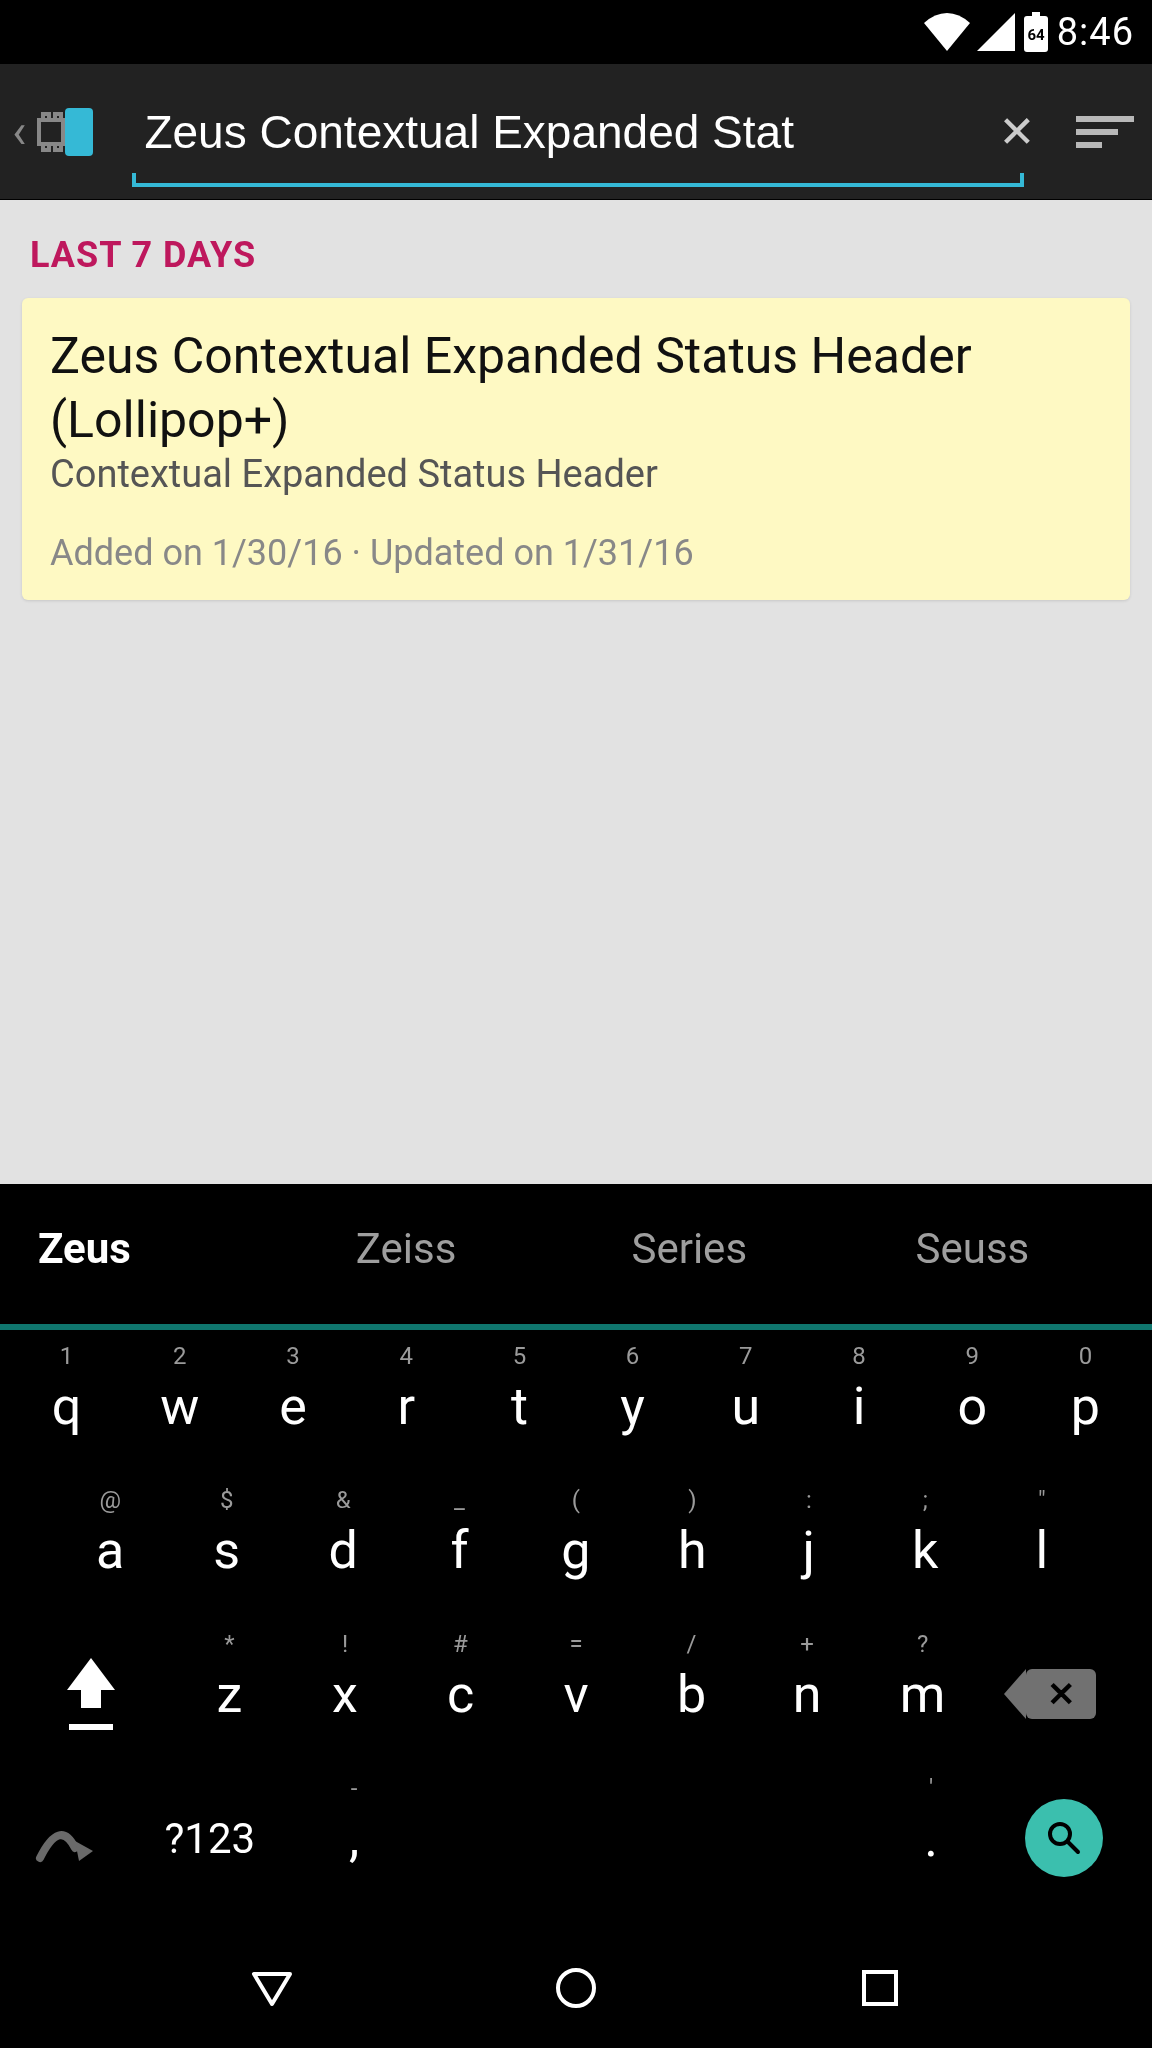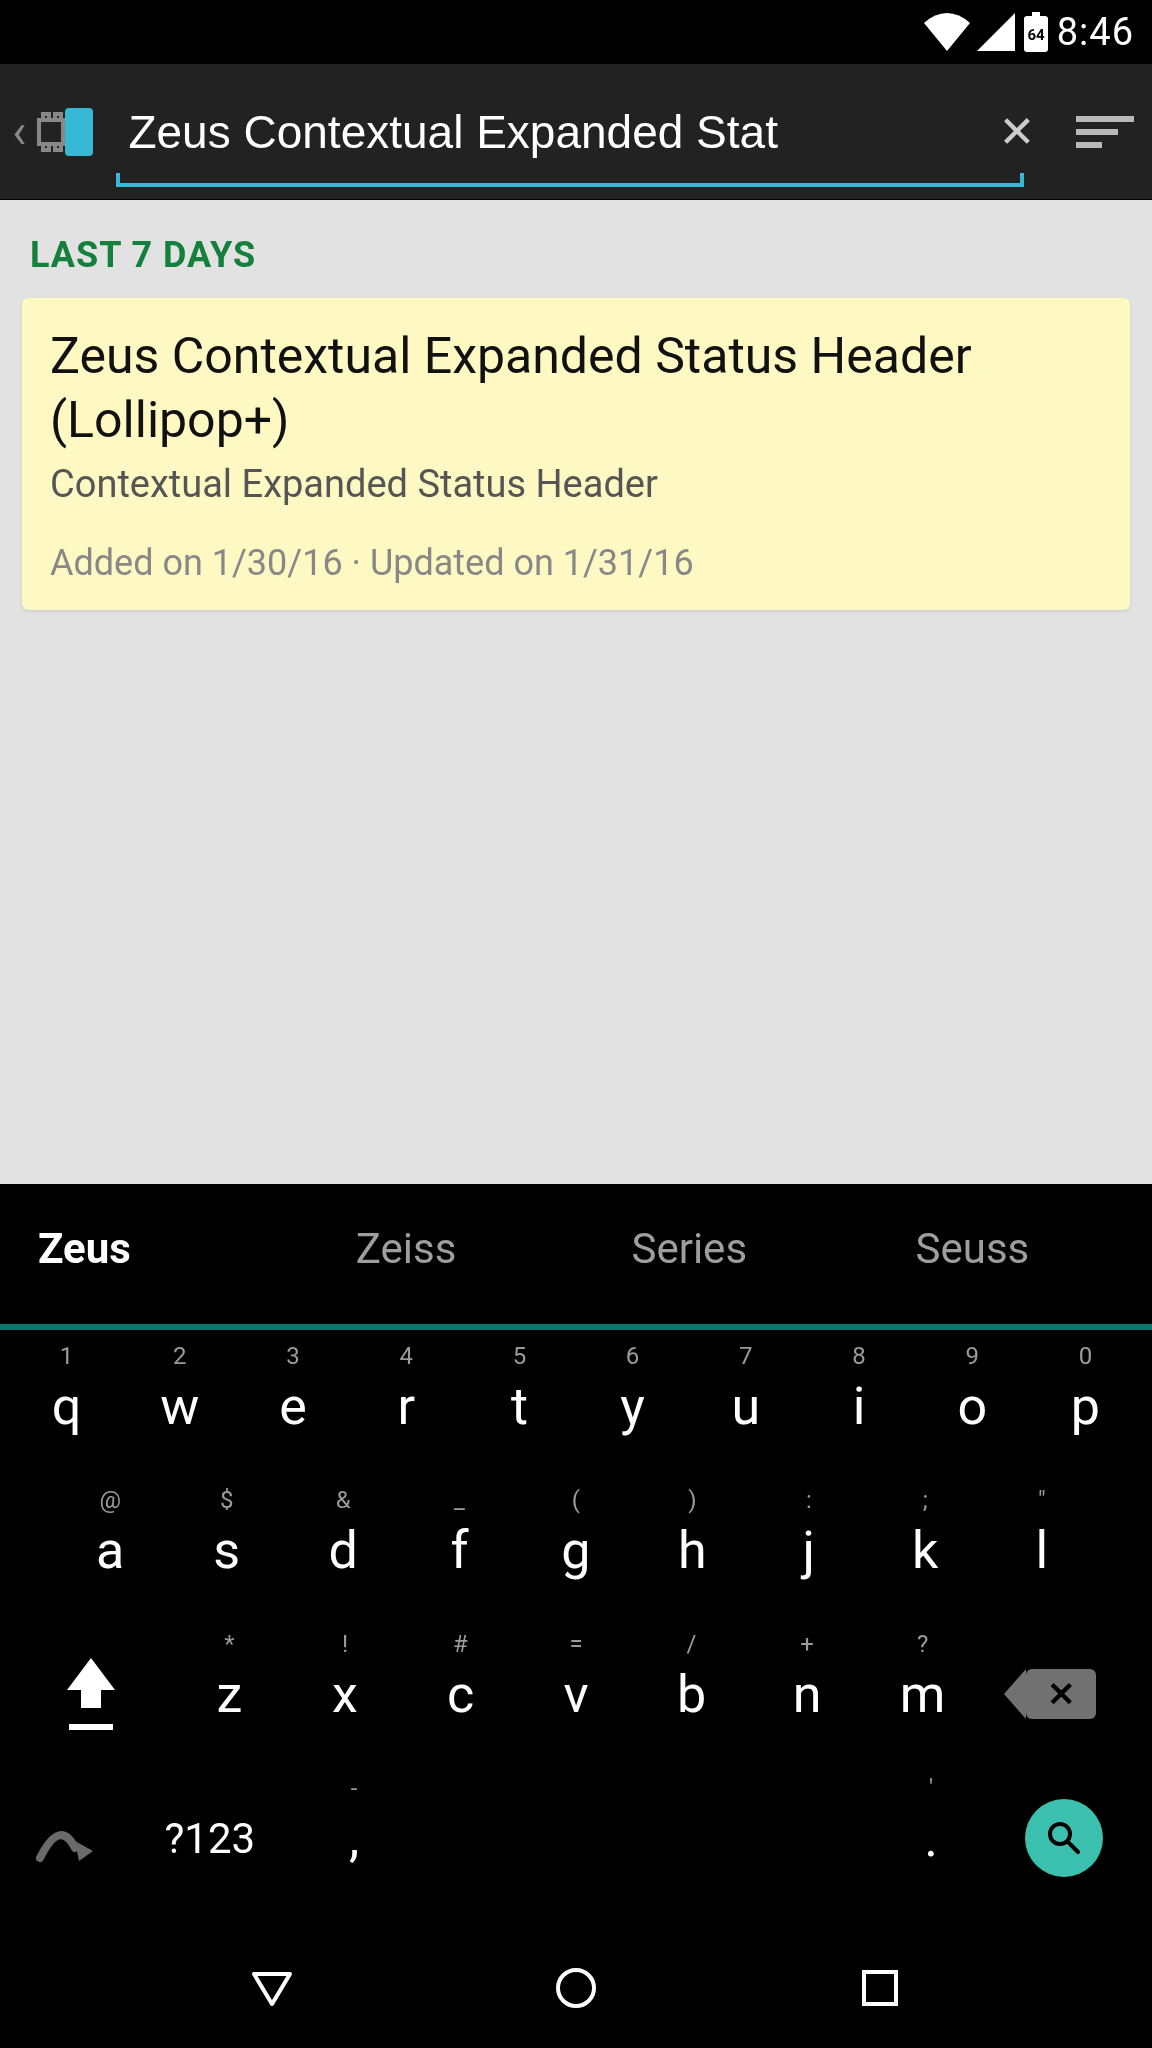--- a/index.html
+++ b/index.html
@@ -40,21 +40,21 @@
   gap: 4px;
   height: 100%;
 }
 .chevron-back { color: #888; font-size: 48px; line-height: 1; }
 .app-logo {
   width: 70px; height: 70px;
   display: flex; align-items: center; justify-content: center;
 }
 .search-field {
   flex: 1;
-  margin: 0 20px 0 28px;
+  margin: 0 20px 0 44px;
   position: relative;
   height: 100%;
   display: flex;
   align-items: center;
 }
 .search-field input {
   width: 100%;
   background: transparent;
   border: none;
   color: #fff;
@@ -98,34 +98,34 @@
 .sort-btn span:nth-child(2){ width: 42px; }
 .sort-btn span:nth-child(3){ width: 26px; }
 
 
 .content {
   background: #e2e2e2;
   height: 984px;
   padding: 22px;
 }
 .section-label {
-  color: #15803d;
+  color: #be185d;
   font-size: 36px;
   font-weight: 700;
   letter-spacing: 1px;
   margin: 12px 8px 22px;
 }
 .card {
   background: #fef9c3;
   border-radius: 6px;
   padding: 26px 28px 26px;
   box-shadow: 0 1px 3px rgba(0,0,0,0.12);
 }
 .card-title { font-size: 50px; color: #111; line-height: 1.28; font-weight: 400; }
-.card-subtitle { font-size: 38px; color: #555; margin-top: 10px; }
+.card-subtitle { font-size: 38px; color: #555; }
 .card-meta { font-size: 36px; color: #888; margin-top: 36px; }
 
 
 .keyboard {
   position: absolute;
   bottom: 120px;
   left: 0; right: 0;
   background: #000;
   color: #fff;
 }

